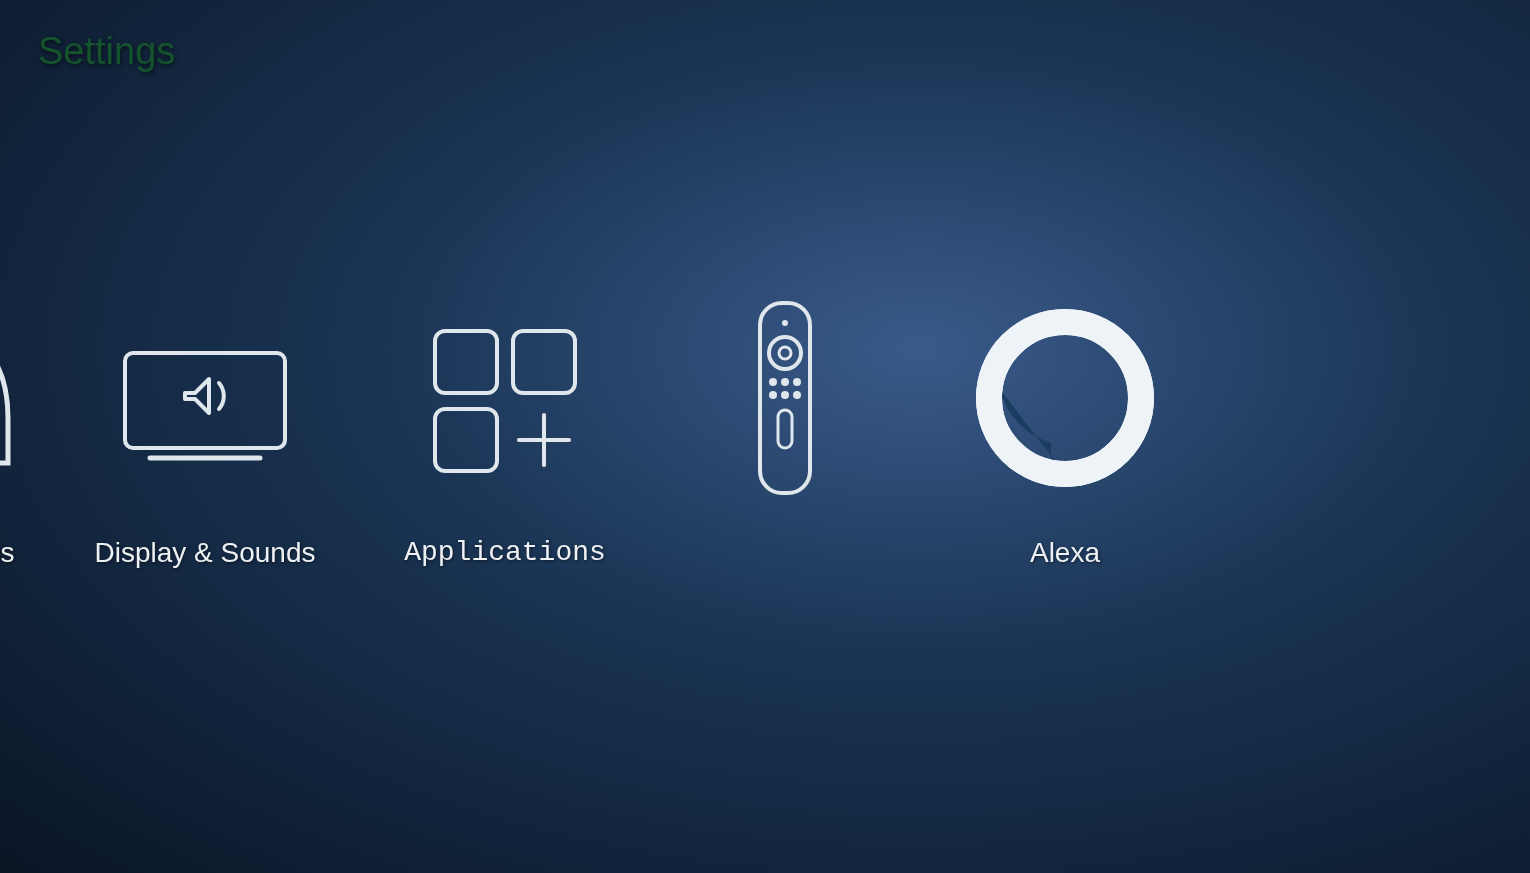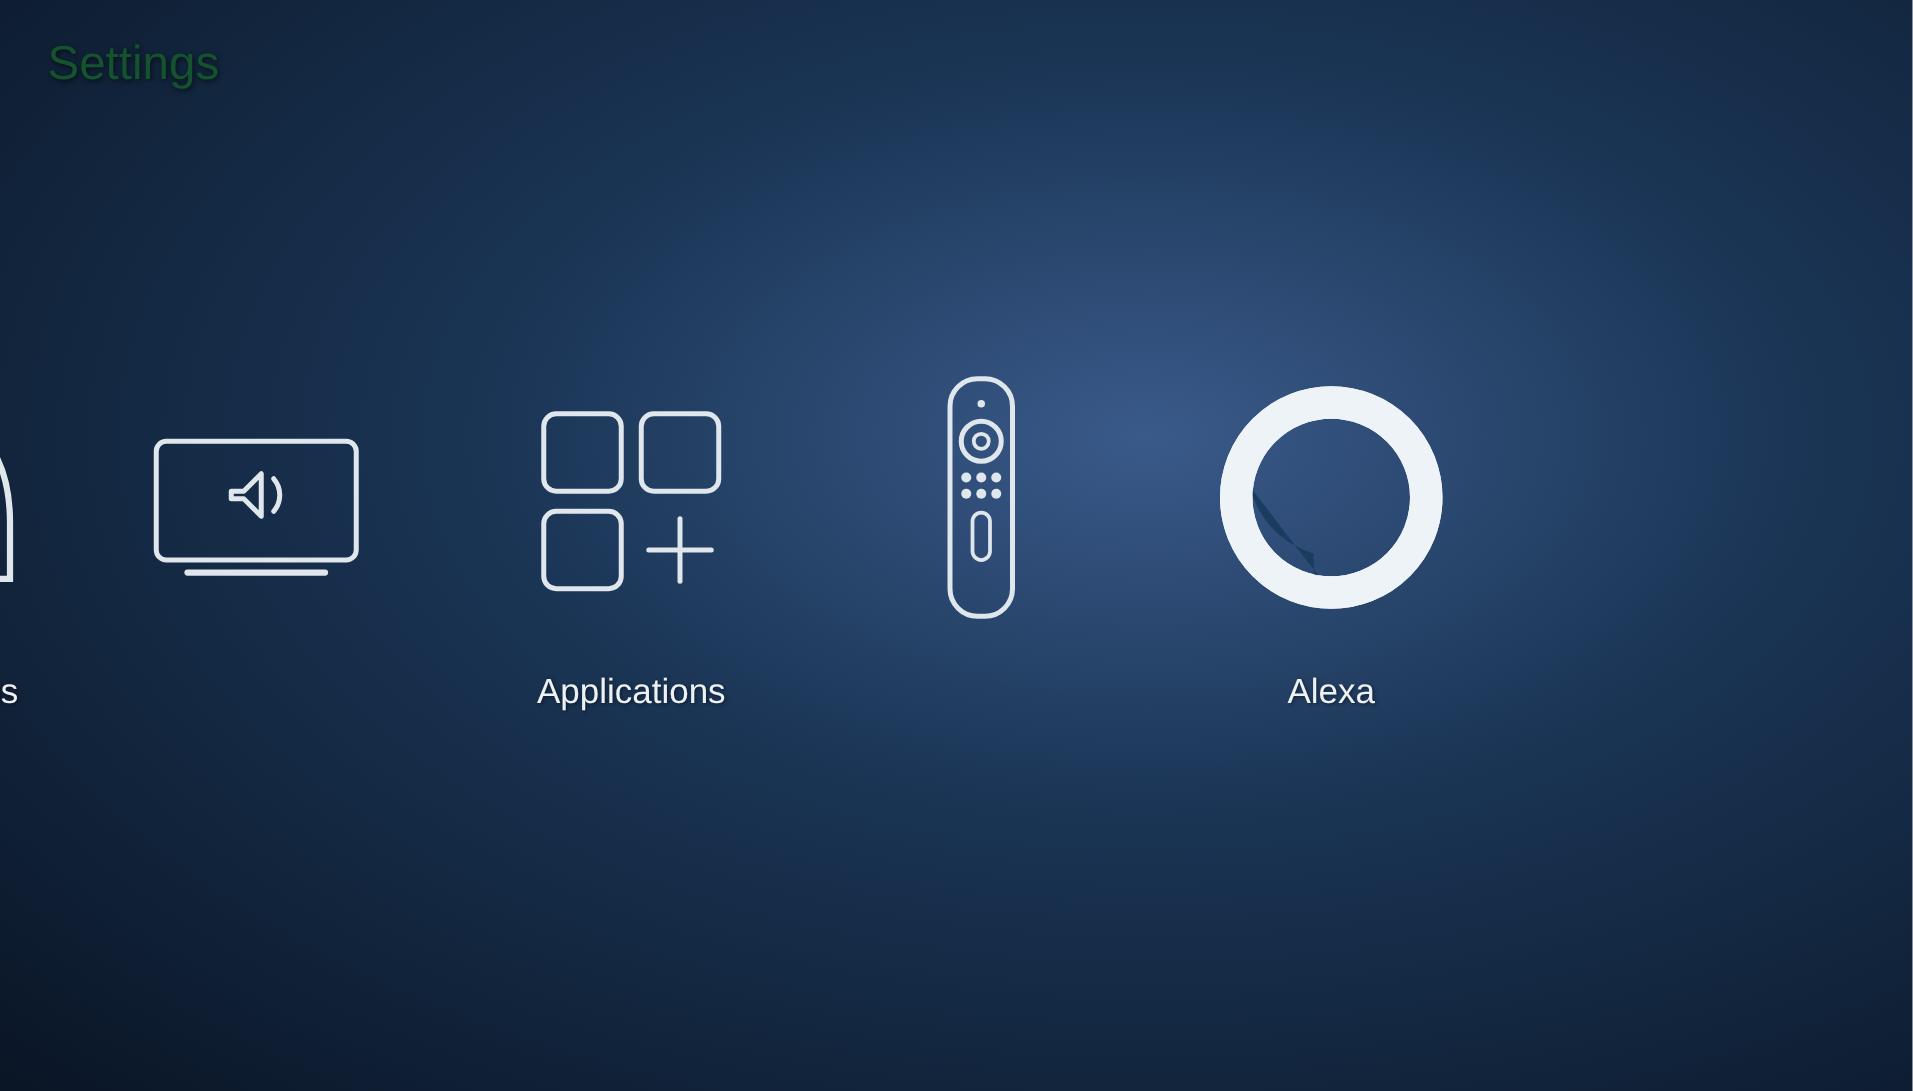--- a/index.html
+++ b/index.html
@@ -51,21 +51,21 @@
       font-size: 28px;
       font-weight: 500;
       color: #eef1f4;
       text-shadow: 1px 1px 3px rgba(0,0,0,0.5);
       line-height: 1.25;
       max-width: 240px;
     }
     .tile-partial { width: 90px; margin-left: -60px; }
     .tile-network { width: 260px; position: relative; margin-left: 18px; }
     .tile-display { width: 270px; margin-left: 40px; }
-    .tile-apps { width: 250px; margin-left: 40px; }
+    .tile-apps { width: 250px; margin-left: 40px; font-family: Liberation Mono, monospace; }
     .tile-controllers { width: 250px; margin-left: 30px; }
     .tile-alexa { width: 250px; margin-left: 30px; }
     .highlight-circle {
       position: absolute;
       top: -35px;
       left: 4px;
       width: 252px;
       height: 340px;
       border: 7px solid #d81e1e;
       border-radius: 50%;
@@ -93,20 +93,21 @@
   <div class="tile tile-display">
     <div class="tile-icon">
       <svg width="200" height="170" viewBox="0 0 200 170">
         <rect x="20" y="40" width="160" height="95" rx="8" fill="none" stroke="#dfe6ec" stroke-width="4"></rect>
         <line x1="45" y1="145" x2="155" y2="145" stroke="#dfe6ec" stroke-width="5" stroke-linecap="round"></line>
 
         <path d="M 80 80 L 90 80 L 104 66 L 104 100 L 90 86 L 80 86 Z" fill="none" stroke="#dfe6ec" stroke-width="4" stroke-linejoin="round"></path>
         <path d="M 114 70 A 20 20 0 0 1 114 96" fill="none" stroke="#dfe6ec" stroke-width="4" stroke-linecap="round"></path>
       </svg>
     </div>
+    <div class="tile-label">Display &amp; Sounds</div>
   </div>
 
   <div class="tile tile-apps">
     <div class="tile-icon">
       <svg width="180" height="170" viewBox="0 0 180 170">
         <rect x="20" y="18" width="62" height="62" rx="10" fill="none" stroke="#dfe6ec" stroke-width="4"></rect>
         <rect x="98" y="18" width="62" height="62" rx="10" fill="none" stroke="#dfe6ec" stroke-width="4"></rect>
         <rect x="20" y="96" width="62" height="62" rx="10" fill="none" stroke="#dfe6ec" stroke-width="4"></rect>
         <line x1="129" y1="102" x2="129" y2="152" stroke="#dfe6ec" stroke-width="4" stroke-linecap="round"></line>
         <line x1="104" y1="127" x2="154" y2="127" stroke="#dfe6ec" stroke-width="4" stroke-linecap="round"></line>

